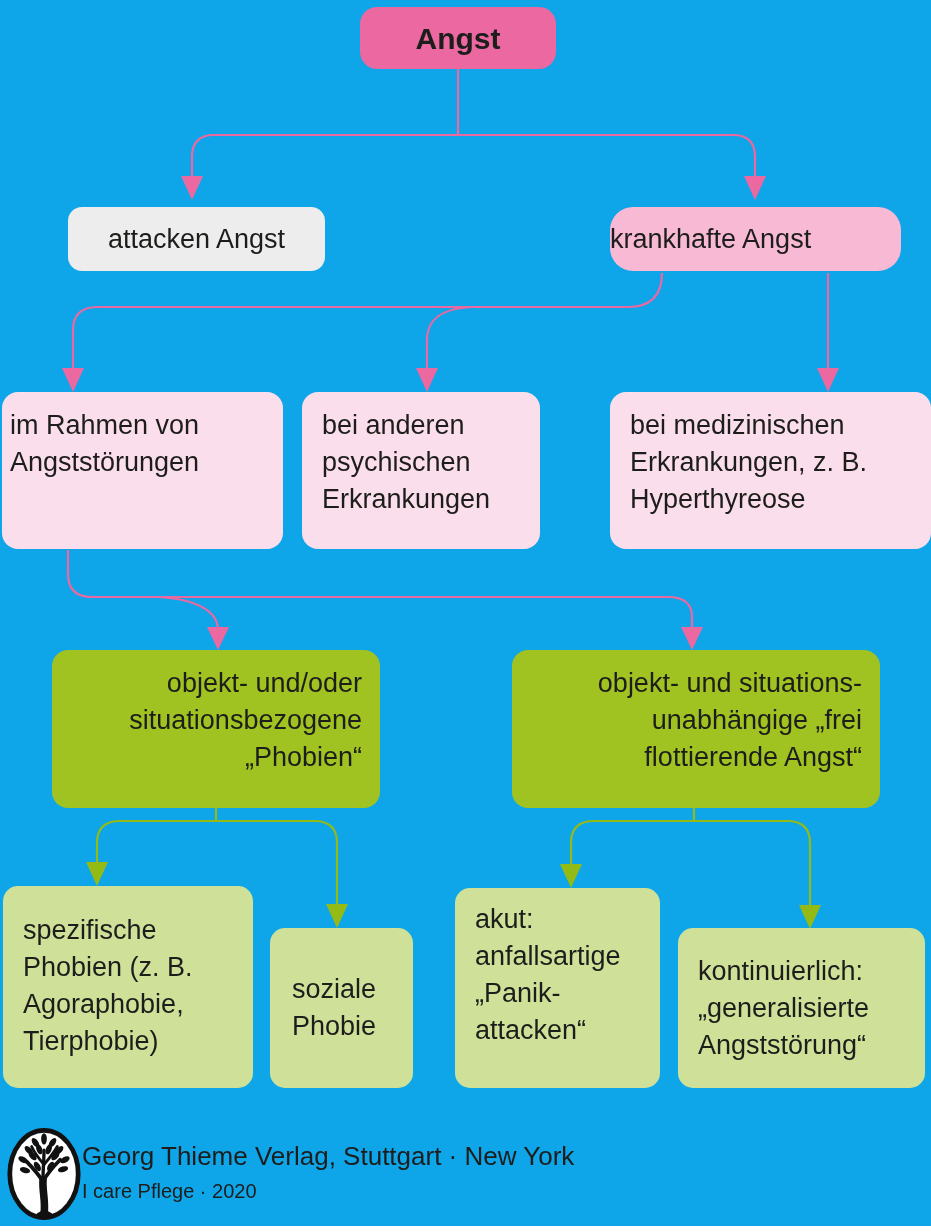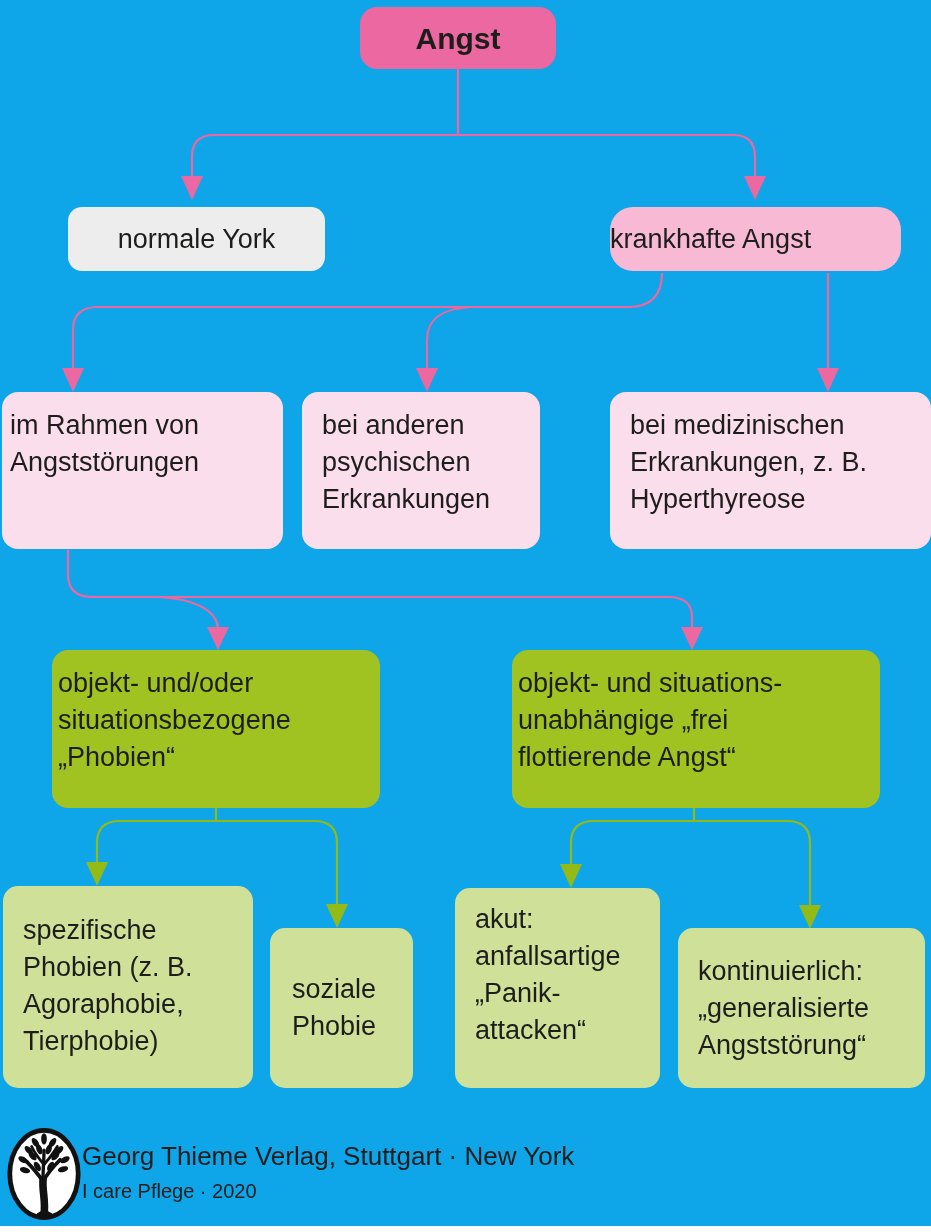--- a/index.html
+++ b/index.html
@@ -28,21 +28,21 @@
     display:flex;align-items:center;justify-content:center;border-radius:14px;
   }
   .node-krankhafte{
     left:610px;top:207px;width:291px;height:64px;background:var(--pink-medium,#f7b9d3);
     display:flex;align-items:center;border-radius:23px;
   }
   .tier3{background:var(--pink-pale,#fbdeeb);top:392px;height:157px;padding:15px 18px 0 20px;}
   .node-rahmen{left:2px;width:281px;padding-left:8px;}
   .node-psychisch{left:302px;width:238px;}
   .node-medizinisch{left:610px;width:321px;}
-  .tier4{background:var(--green-strong,#a0c322);top:650px;height:158px;padding:15px 18px 0 6px;}
+  .tier4{background:var(--green-strong,#a0c322);top:650px;height:158px;padding:15px 18px 0 30px;text-align:right;}
   .node-phobien{left:52px;width:328px;}
   .node-frei{left:512px;width:368px;}
   .tier5{background:var(--green-pale,#cfe199);border-radius:15px;}
   .node-spezifisch{left:3px;top:886px;width:250px;height:202px;padding:26px 14px 0 20px;}
   .node-sozial{left:270px;top:928px;width:143px;height:160px;display:flex;align-items:center;padding-left:22px;}
   .node-akut{left:455px;top:888px;width:205px;height:200px;padding:13px 10px 0 20px;}
   .node-kontinuierlich{left:678px;top:928px;width:247px;height:160px;display:flex;align-items:center;padding-left:20px;}
   .footer{
     position:absolute;left:6px;top:1124px;display:flex;align-items:center;gap:0;z-index:1;
   }
@@ -96,21 +96,21 @@
       <path class="gn" d="M694,821 H787 Q810,821 810,843 V906"></path>
       <polygon class="gn-arrow" points="799,905 821,905 810,929"></polygon>
     </g>
   </svg>
 
   <div class="node node-angst">
     <span class="label">Angst</span>
   </div>
 
   <div class="node node-normale">
-    <span class="label">normale York</span>
+    <span class="label">attacken Angst</span>
   </div>
 
   <div class="node node-krankhafte">
     <span class="label">krankhafte Angst</span>
   </div>
 
   <div class="node tier3 node-rahmen">
     <span class="label">im Rahmen von
 Angststörungen</span>
   </div>

